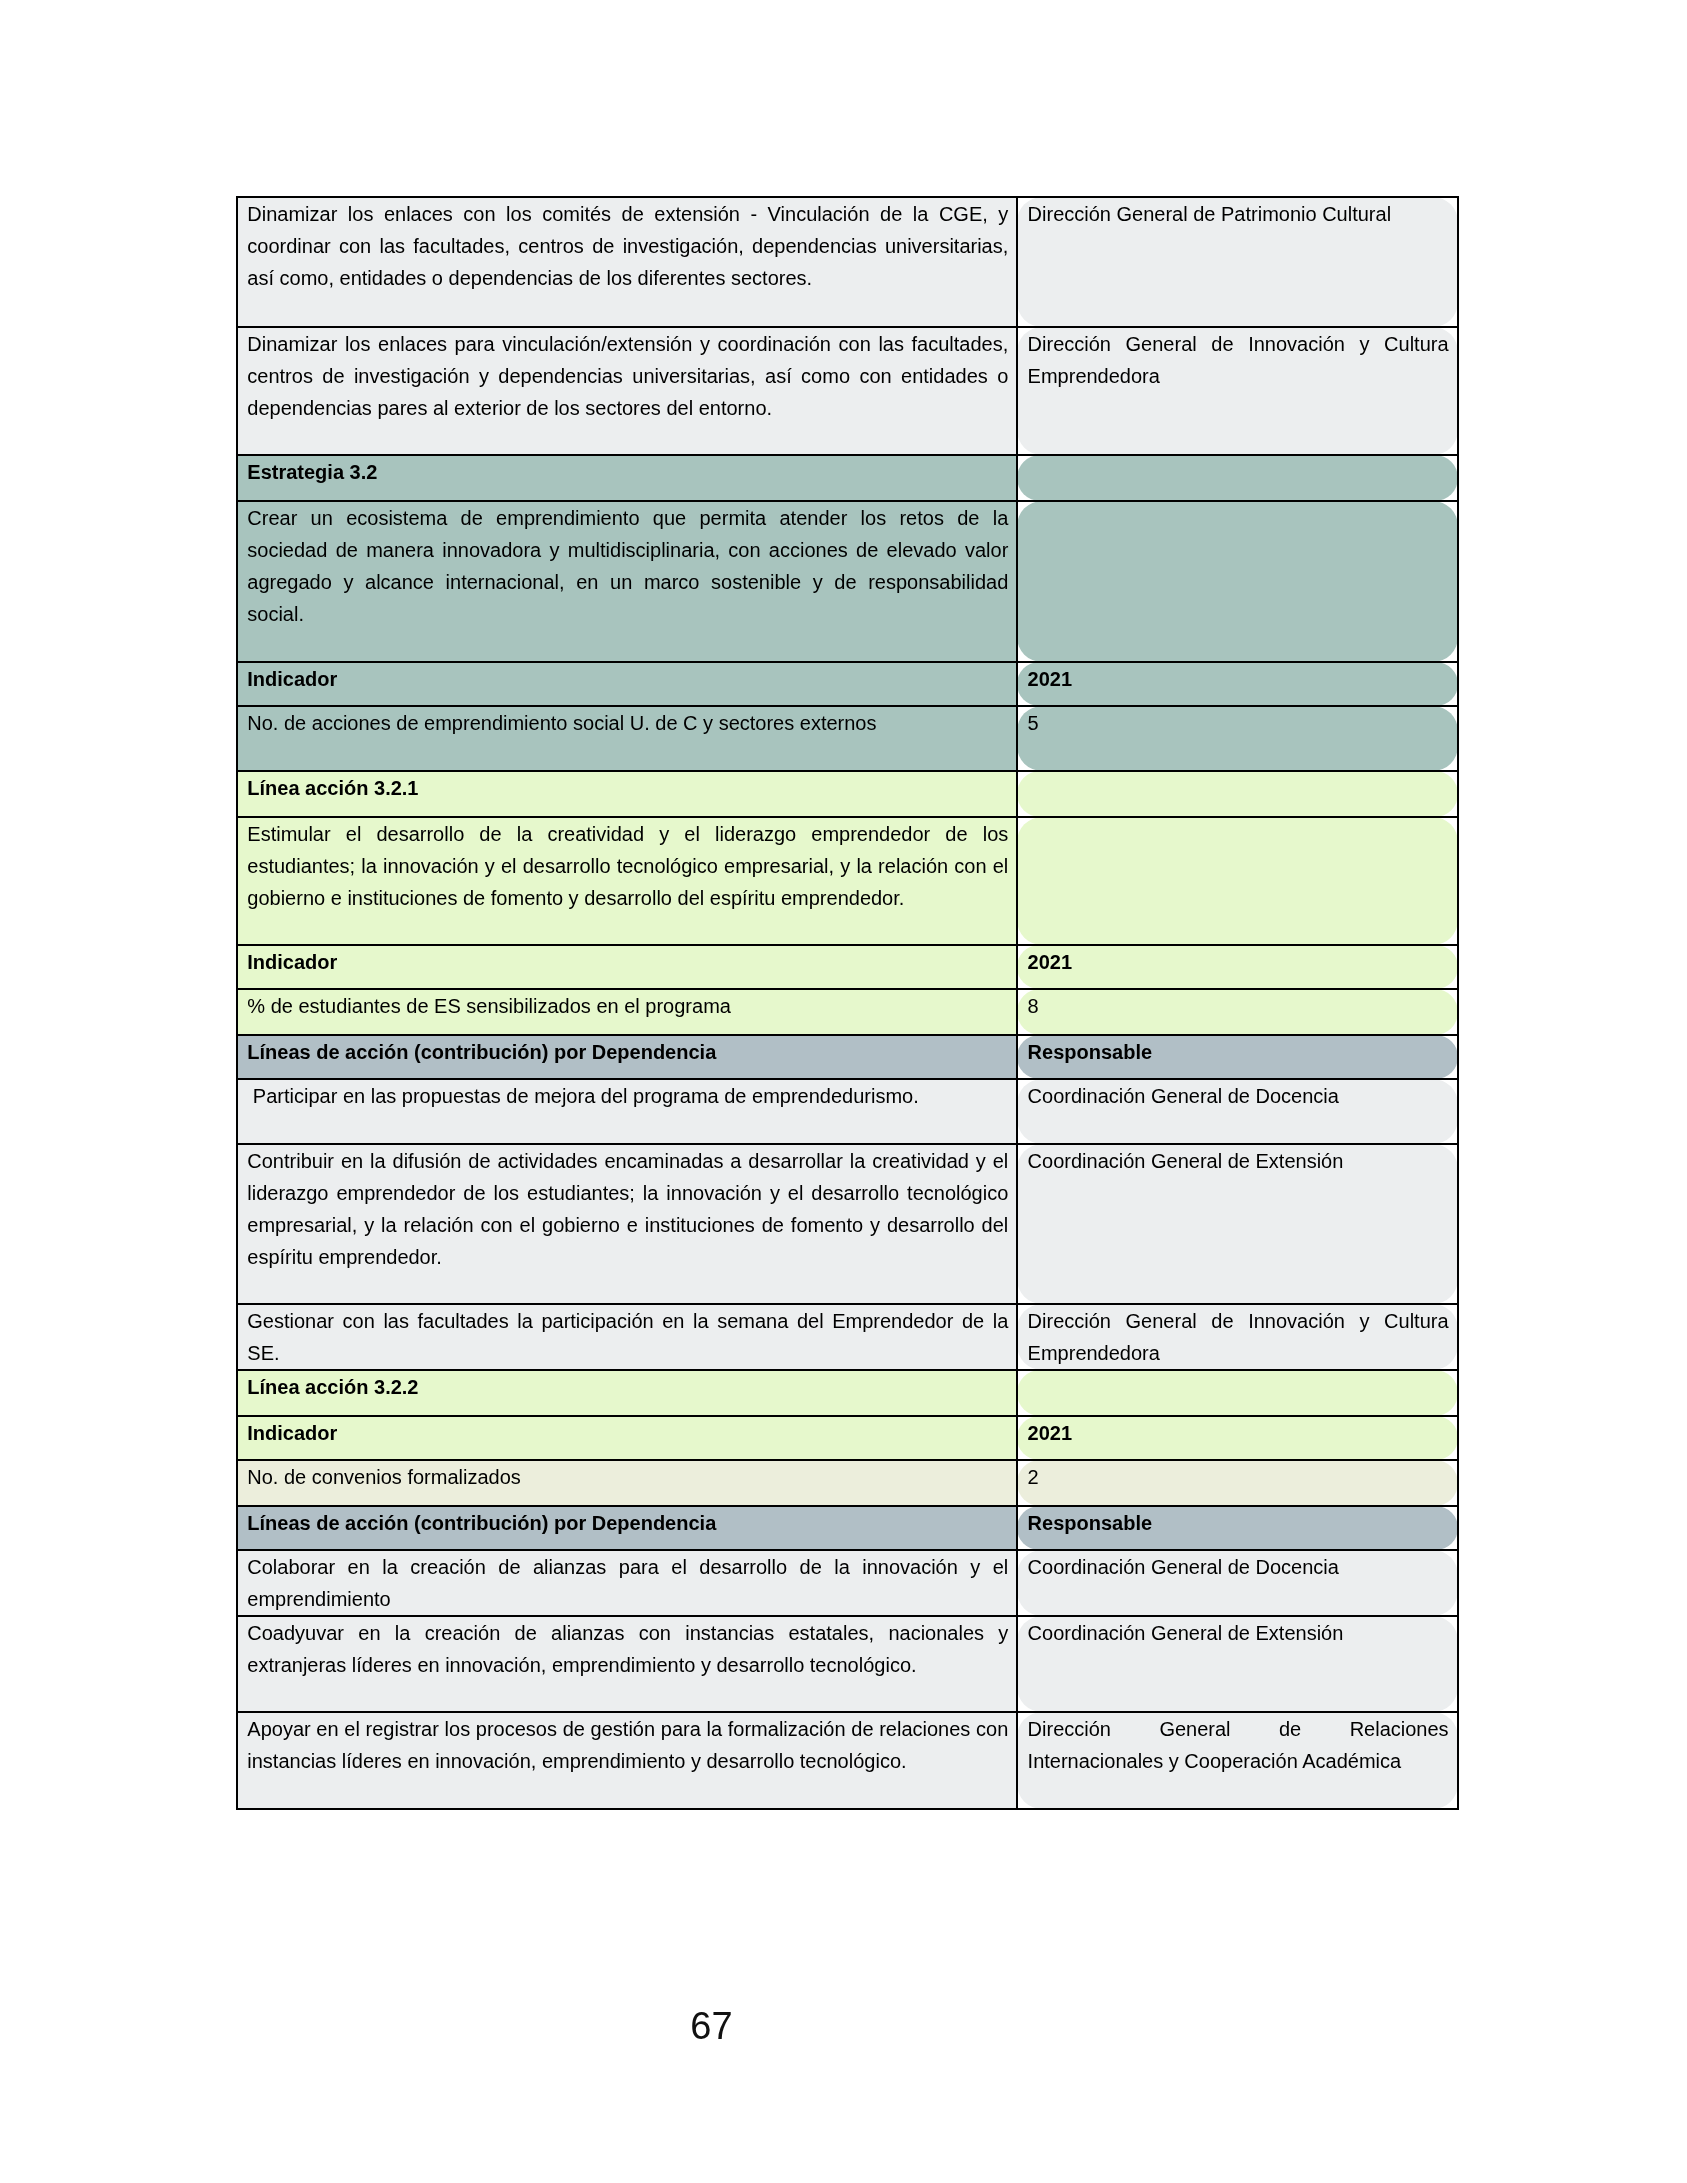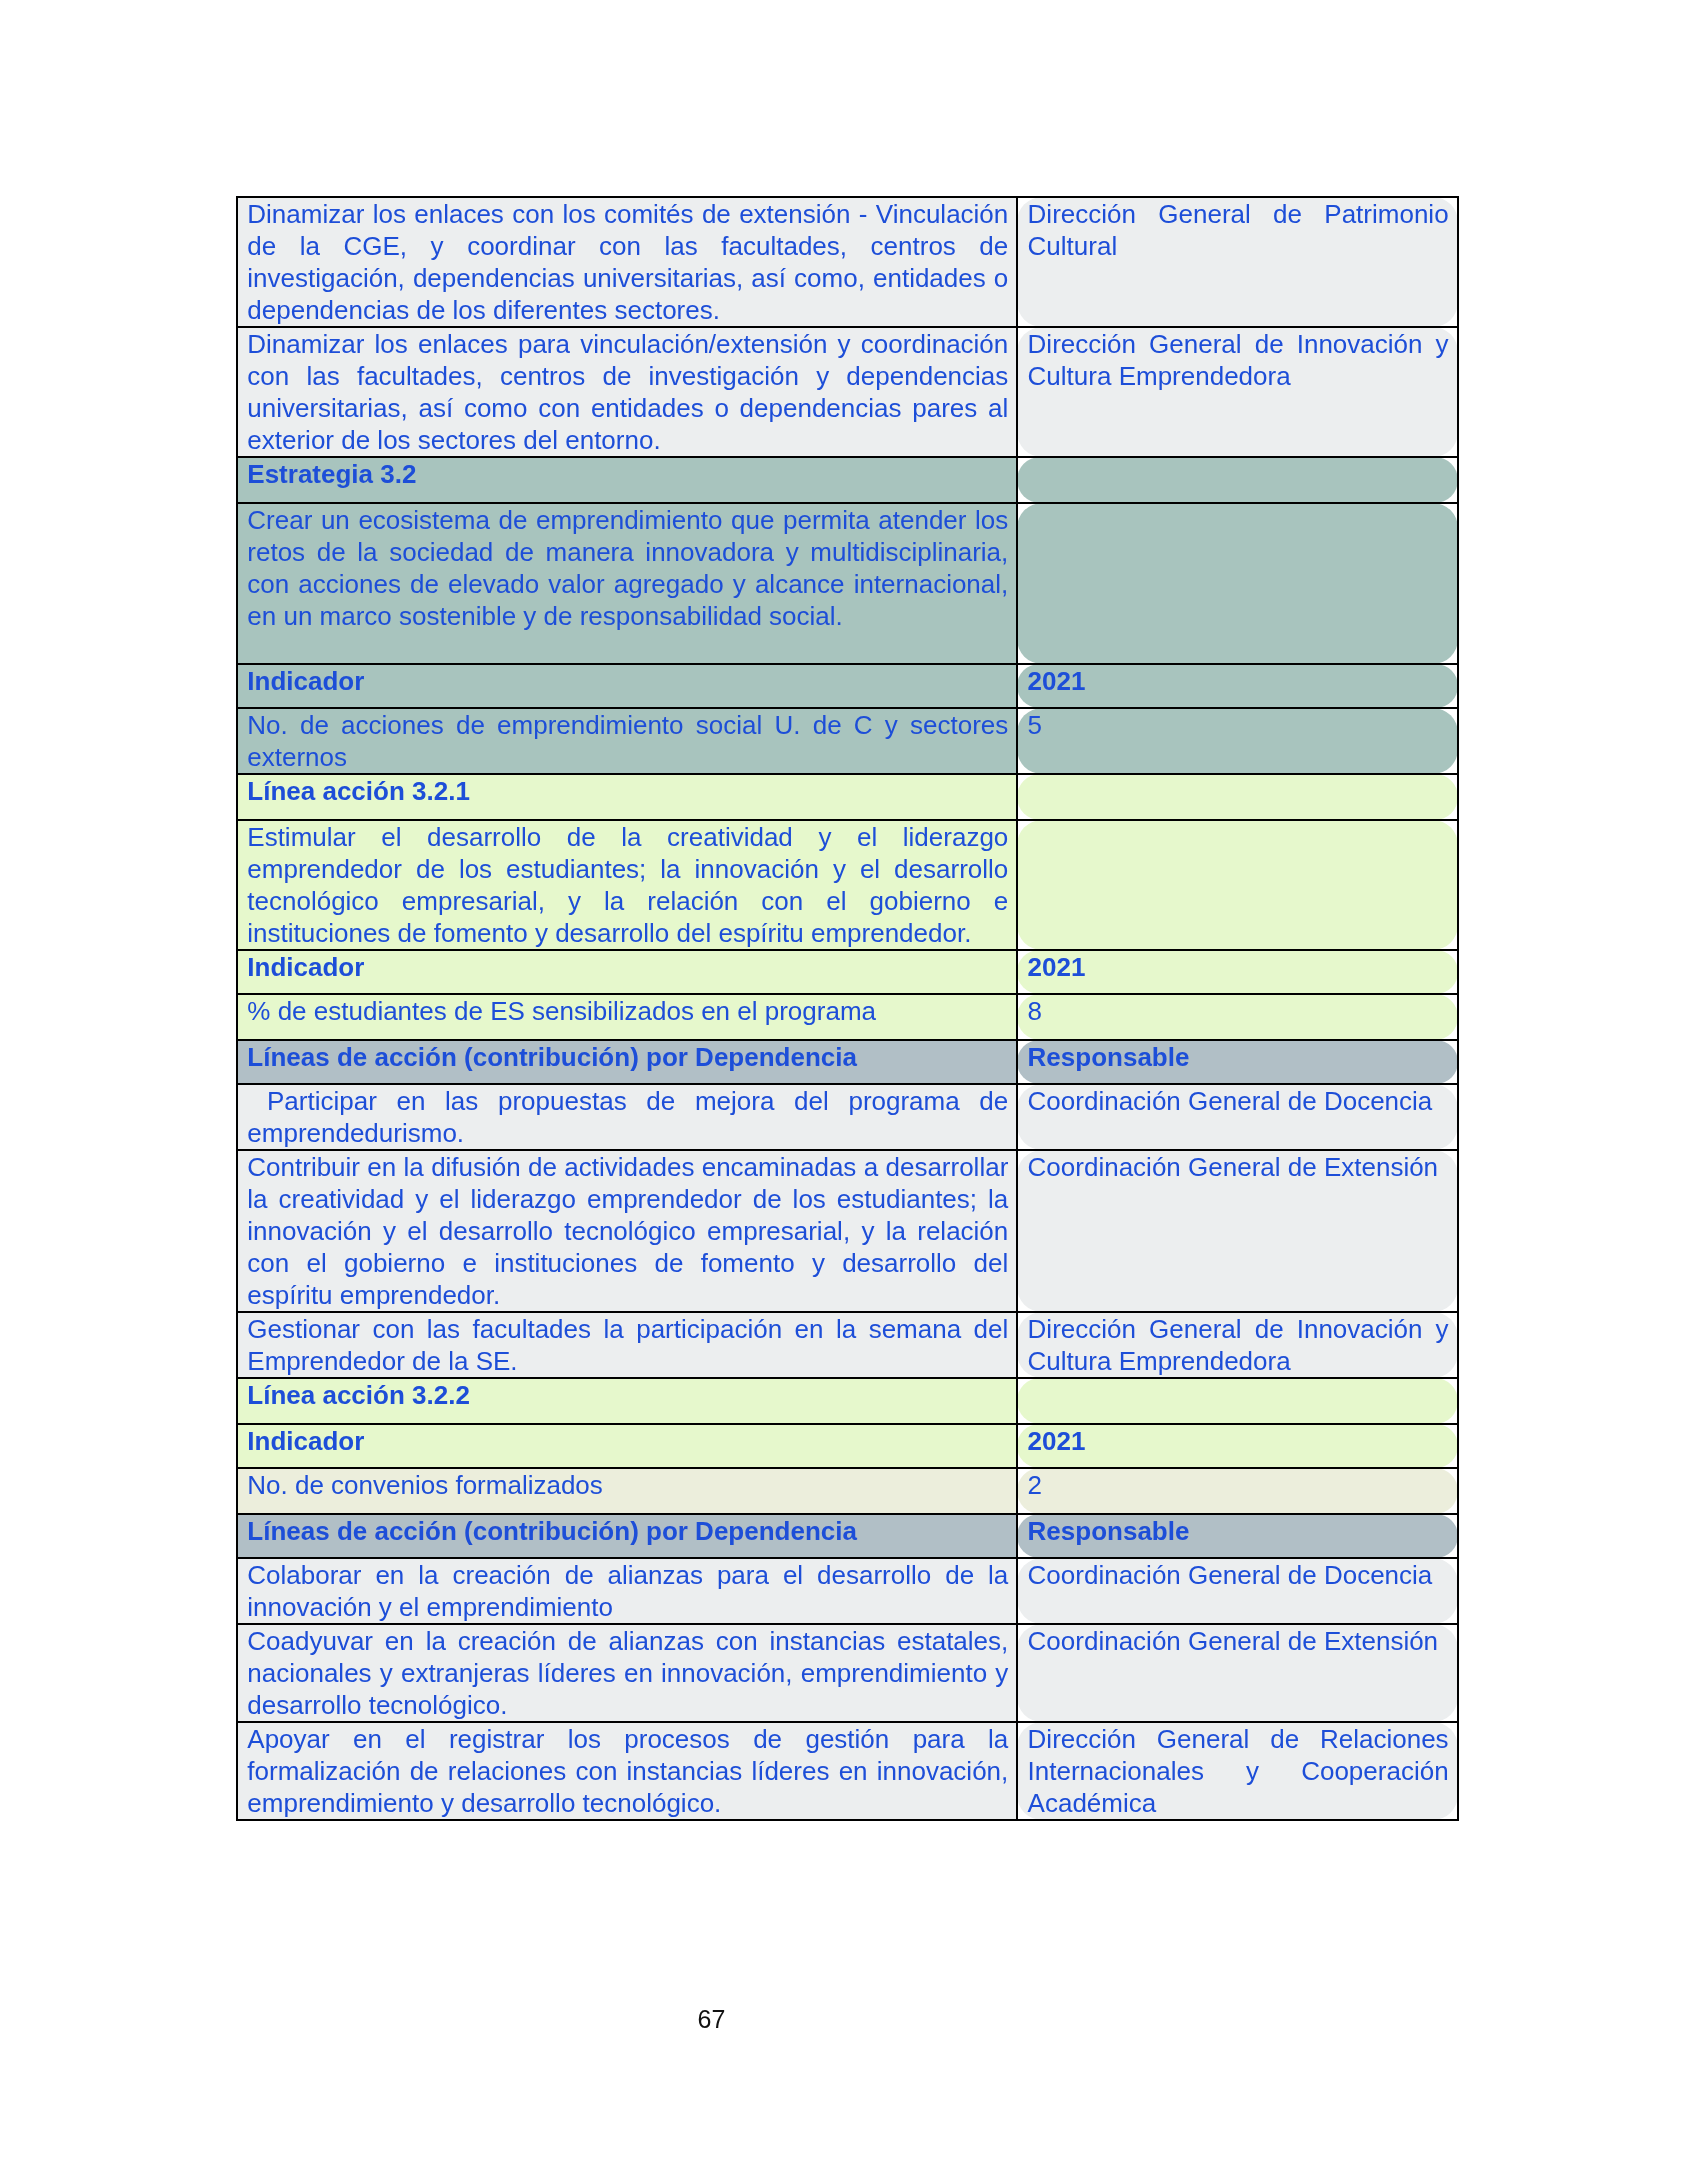--- a/index.html
+++ b/index.html
@@ -5,23 +5,23 @@
   html, body { margin: 0; padding: 0; background: #ffffff; }
   body { width: 1687px; height: 2183px; position: relative; overflow: hidden; }
   .page { position: absolute; left: 0; top: 0; width: 1687px; height: 2183px; background: #ffffff; }
   table.plan {
     position: absolute;
     left: 236px; top: 196px;
     width: 1219px;
     border-collapse: collapse;
     table-layout: fixed;
     font-family: "Liberation Sans", sans-serif;
-    font-size: 26px;
+    font-size: 20px;
     line-height: 32px;
-    color: #1d4ed8;
+    color: #000000;
   }
   table.plan td {
     border: 2.6px solid #000000;
     vertical-align: top;
     padding: 0 8px 0 9.3px;
     text-align: justify;
     text-align-last: left;
   }
   td.c1 { width: 761px; }
   td.c2 { width: 421px; border-radius: 25px; }
@@ -31,21 +31,21 @@
   .bg-teal  { background: #a8c4be; }
   .bg-green { background: #e6f8cc; }
   .bg-pale  { background: #eceedc; }
   .bg-head  { background: #b1bfc6; }
   .page-number {
     position: absolute;
     left: 0; width: 1423px;
     top: 2005px;
     text-align: center;
     font-family: "Liberation Sans", sans-serif;
-    font-size: 25px;
+    font-size: 38px;
     color: #111111;
   }
 </style>
 </head>
 <body>
 
 <div class="page">
   <table class="plan">
     <tbody>
 

